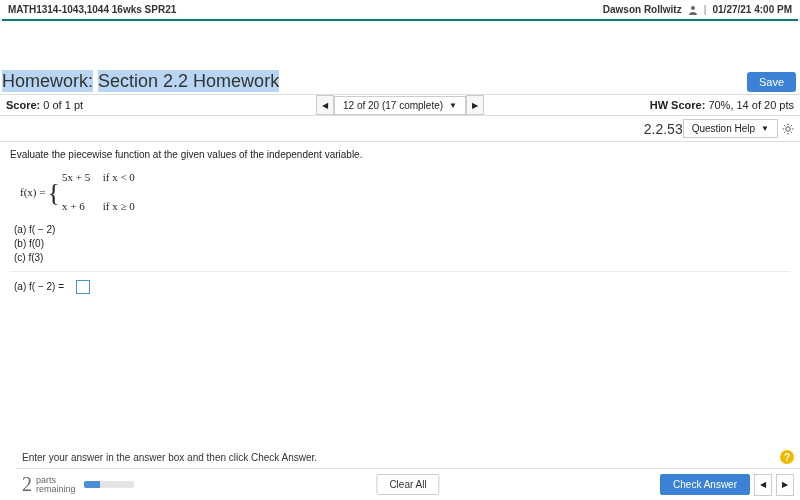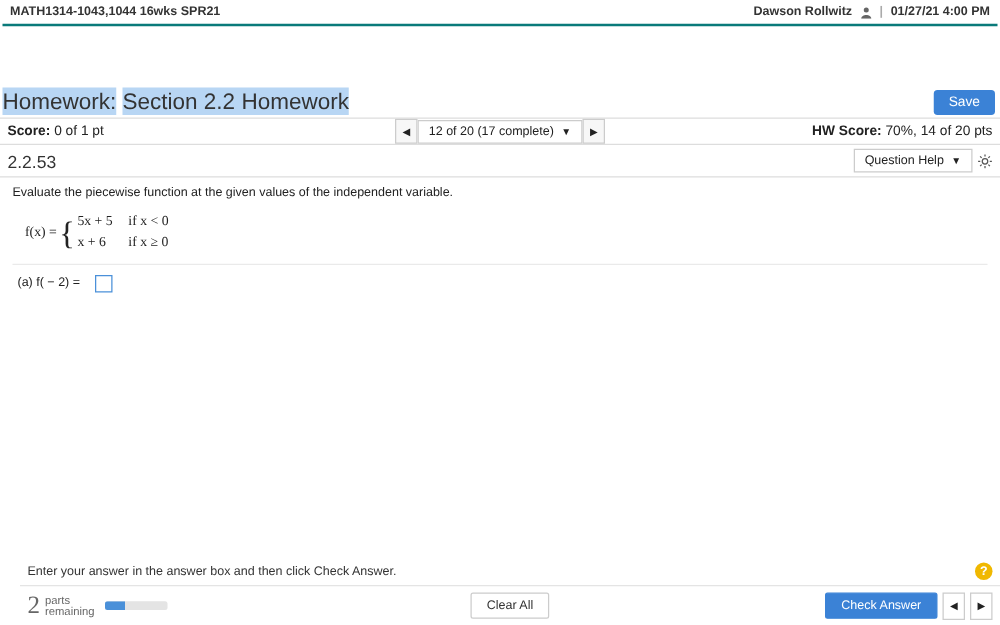--- a/index.html
+++ b/index.html
@@ -11,30 +11,30 @@
   .hr-thick { height: 2px; background: #0a7a7a; margin: 0 2px; }
   .hw-row { display: flex; align-items: center; justify-content: space-between; padding: 2px 4px 2px 2px; margin-top: 48px; }
   .hw-title { font-size: 18px; font-weight: normal; color: #333; }
   .hw-title .hl { background: #b8d6f4; padding: 1px 0; }
   .save-btn { background: #3b82d6; color: #fff; border: none; border-radius: 3px; padding: 4px 12px; font-size: 11px; cursor: pointer; }
   .score-row { display: flex; align-items: center; justify-content: space-between; padding: 4px 6px; border-top: 1px solid #ddd; border-bottom: 1px solid #ddd; font-size: 11px; }
   .score-left b, .score-right b { font-weight: bold; }
   .nav-center { position: absolute; left: 50%; transform: translateX(-50%); display: flex; align-items: center; gap: 0; }
   .nav-btn { width: 18px; height: 20px; border: 1px solid #ccc; background: #f7f7f7; display: flex; align-items: center; justify-content: center; cursor: pointer; font-size: 9px; }
   .nav-drop { border: 1px solid #ccc; background: #fff; padding: 3px 8px; font-size: 10px; display: flex; align-items: center; gap: 6px; cursor: pointer; }
-  .qnum-row { display: flex; align-items: center; justify-content: space-between; padding: 3px 6px; border-bottom: 1px solid #ddd; }
+  .qnum-row { display: flex; align-items: center; justify-content: flex-end; padding: 3px 6px; border-bottom: 1px solid #ddd; }
   .qnum { font-size: 14px; color: #333; }
   .qnum-right { display: flex; align-items: center; gap: 4px; }
   .help-btn { border: 1px solid #ccc; background: #fff; padding: 3px 8px; font-size: 10px; cursor: pointer; display: flex; align-items: center; gap: 6px; }
   .gear-icon { width: 12px; height: 12px; cursor: pointer; }
   .content { padding: 6px 10px; font-size: 10px; line-height: 1.4; position: relative; }
   .prompt { margin-bottom: 8px; }
   .piecewise { display: flex; align-items: center; margin: 4px 0 8px 10px; font-family: "Times New Roman", serif; font-size: 11px; }
   .brace { font-size: 26px; line-height: 0.6; margin: 0 2px; font-family: serif; }
-  .cases { display: flex; flex-direction: column; gap: 2px; }
+  .cases { display: flex; flex-direction: column; gap: 14px; }
   .cases div span:first-child { display: inline-block; width: 38px; }
   .parts-list { margin: 4px 0 6px 4px; }
   .hr-thin { height: 1px; background: #eaeaea; margin: 4px 0 8px 0; }
   .answer-line { display:flex; align-items:center; gap:12px; margin-left:4px; }
   .answer-box { width: 14px; height: 14px; border: 1px solid #4a90d9; background: #fff; display: inline-block; }
   .footer { position: absolute; bottom: 0; left: 16px; right: 0; }
   .instruct-row { display:flex; align-items:center; justify-content:space-between; padding: 4px 6px; font-size: 10px; color: #333; }
   .help-q { width: 14px; height: 14px; border-radius: 50%; background: #f0b800; color: #fff; font-size: 10px; font-weight: bold; display:flex; align-items:center; justify-content:center; cursor:pointer; }
   .action-row { display:flex; align-items:center; justify-content:space-between; padding: 4px 6px; border-top: 1px solid #e4e4e4; }
   .parts-remain { display:flex; align-items:center; gap:4px; }
@@ -133,20 +133,25 @@
       <div>
         <span>5x + 5</span>
         <span>if x &lt; 0</span>
       </div>
       <div>
         <span>x + 6</span>
         <span>if x ≥ 0</span>
       </div>
     </div>
   </div>
+  <div class="parts-list">
+    <div>(a) f( − 2)</div>
+    <div>(b) f(0)</div>
+    <div>(c) f(3)</div>
+  </div>
   <div class="hr-thin"></div>
   <div class="answer-line">
     <span>(a) f( − 2) =</span>
     <span class="answer-box"></span>
   </div>
 </div>
 
 <div class="footer">
   <div class="instruct-row">
     <span>Enter your answer in the answer box and then click Check Answer.</span>

